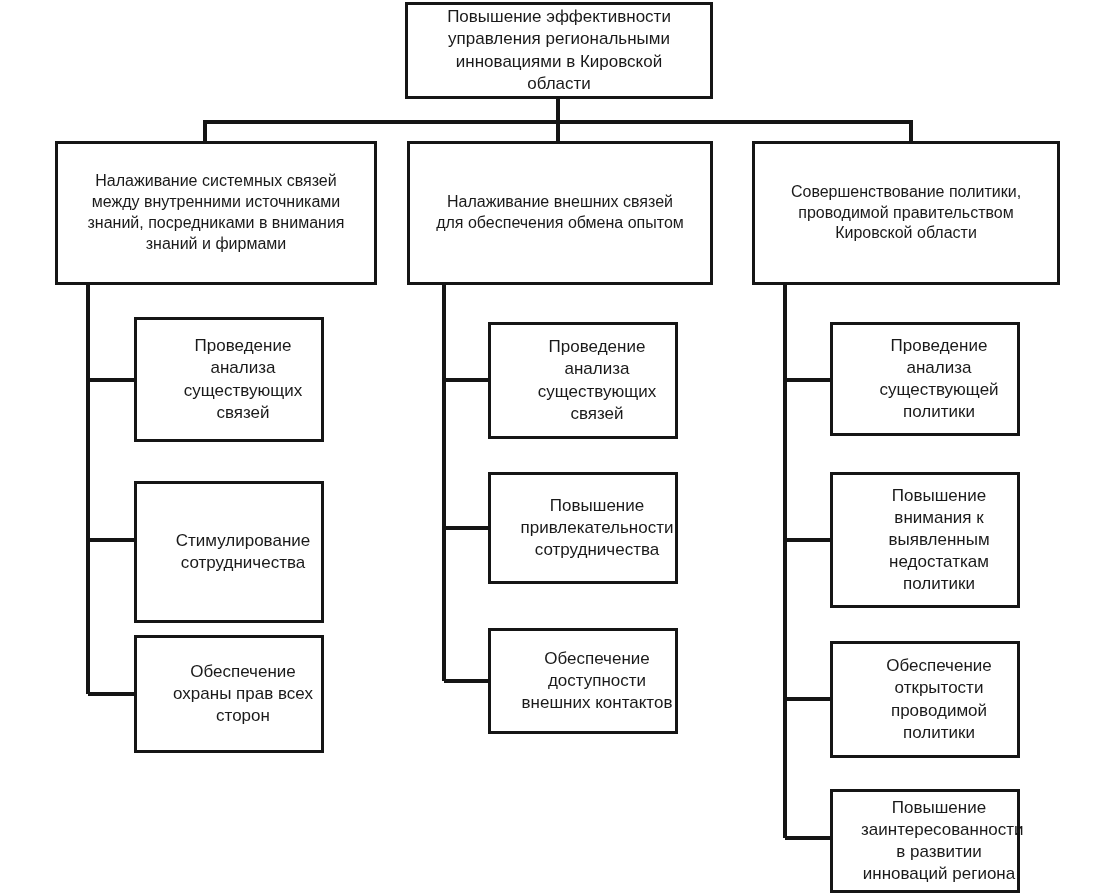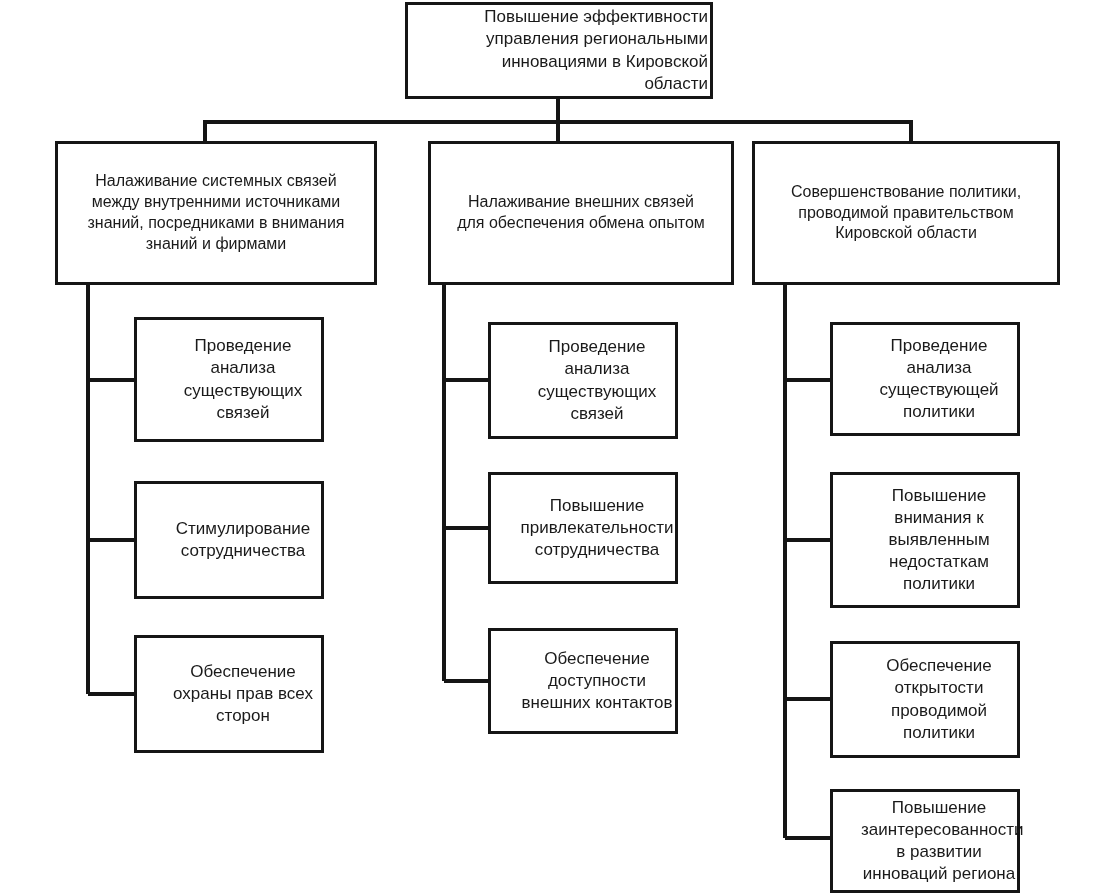--- a/index.html
+++ b/index.html
@@ -76,53 +76,53 @@
       <line x1="444" y1="681" x2="488" y2="681"></line>
 
       <line x1="785" y1="285" x2="785" y2="838"></line>
       <line x1="785" y1="380" x2="830" y2="380"></line>
       <line x1="785" y1="540" x2="830" y2="540"></line>
       <line x1="785" y1="699" x2="830" y2="699"></line>
       <line x1="785" y1="838" x2="830" y2="838"></line>
     </g>
   </svg>
 
-  <div class="node level-1" style="left:405px; top:2px; width:308px; height:97px;text-align:right;">
+  <div class="node level-1" style="left:405px; top:2px; width:308px; height:97px;">
     <span class="node-label">Повышение эффективности
 управления региональными
 инновациями в Кировской
 области</span>
   </div>
 
   <div class="node level-2" style="left:55px; top:141px; width:322px; height:144px;">
     <span class="node-label">Налаживание системных связей
 между внутренними источниками
 знаний, посредниками в внимания
 знаний и фирмами</span>
   </div>
 
-  <div class="node level-2" style="left:428px; top:141px; width:306px; height:144px;">
+  <div class="node level-2" style="left:407px; top:141px; width:306px; height:144px;">
     <span class="node-label">Налаживание внешних связей
 для обеспечения обмена опытом</span>
   </div>
 
   <div class="node level-2" style="left:752px; top:141px; width:308px; height:144px;">
     <span class="node-label">Совершенствование политики,
 проводимой правительством
 Кировской области</span>
   </div>
 
   <div class="node level-3" style="left:134px; top:317px; width:190px; height:125px;">
     <span class="node-label">Проведение
 анализа
 существующих
 связей</span>
   </div>
 
-  <div class="node level-3" style="left:134px; top:481px; width:190px; height:118px;">
+  <div class="node level-3" style="left:134px; top:481px; width:190px; height:142px;">
     <span class="node-label">Стимулирование
 сотрудничества</span>
   </div>
 
   <div class="node level-3" style="left:134px; top:635px; width:190px; height:118px;">
     <span class="node-label">Обеспечение
 охраны прав всех
 сторон</span>
   </div>
 

